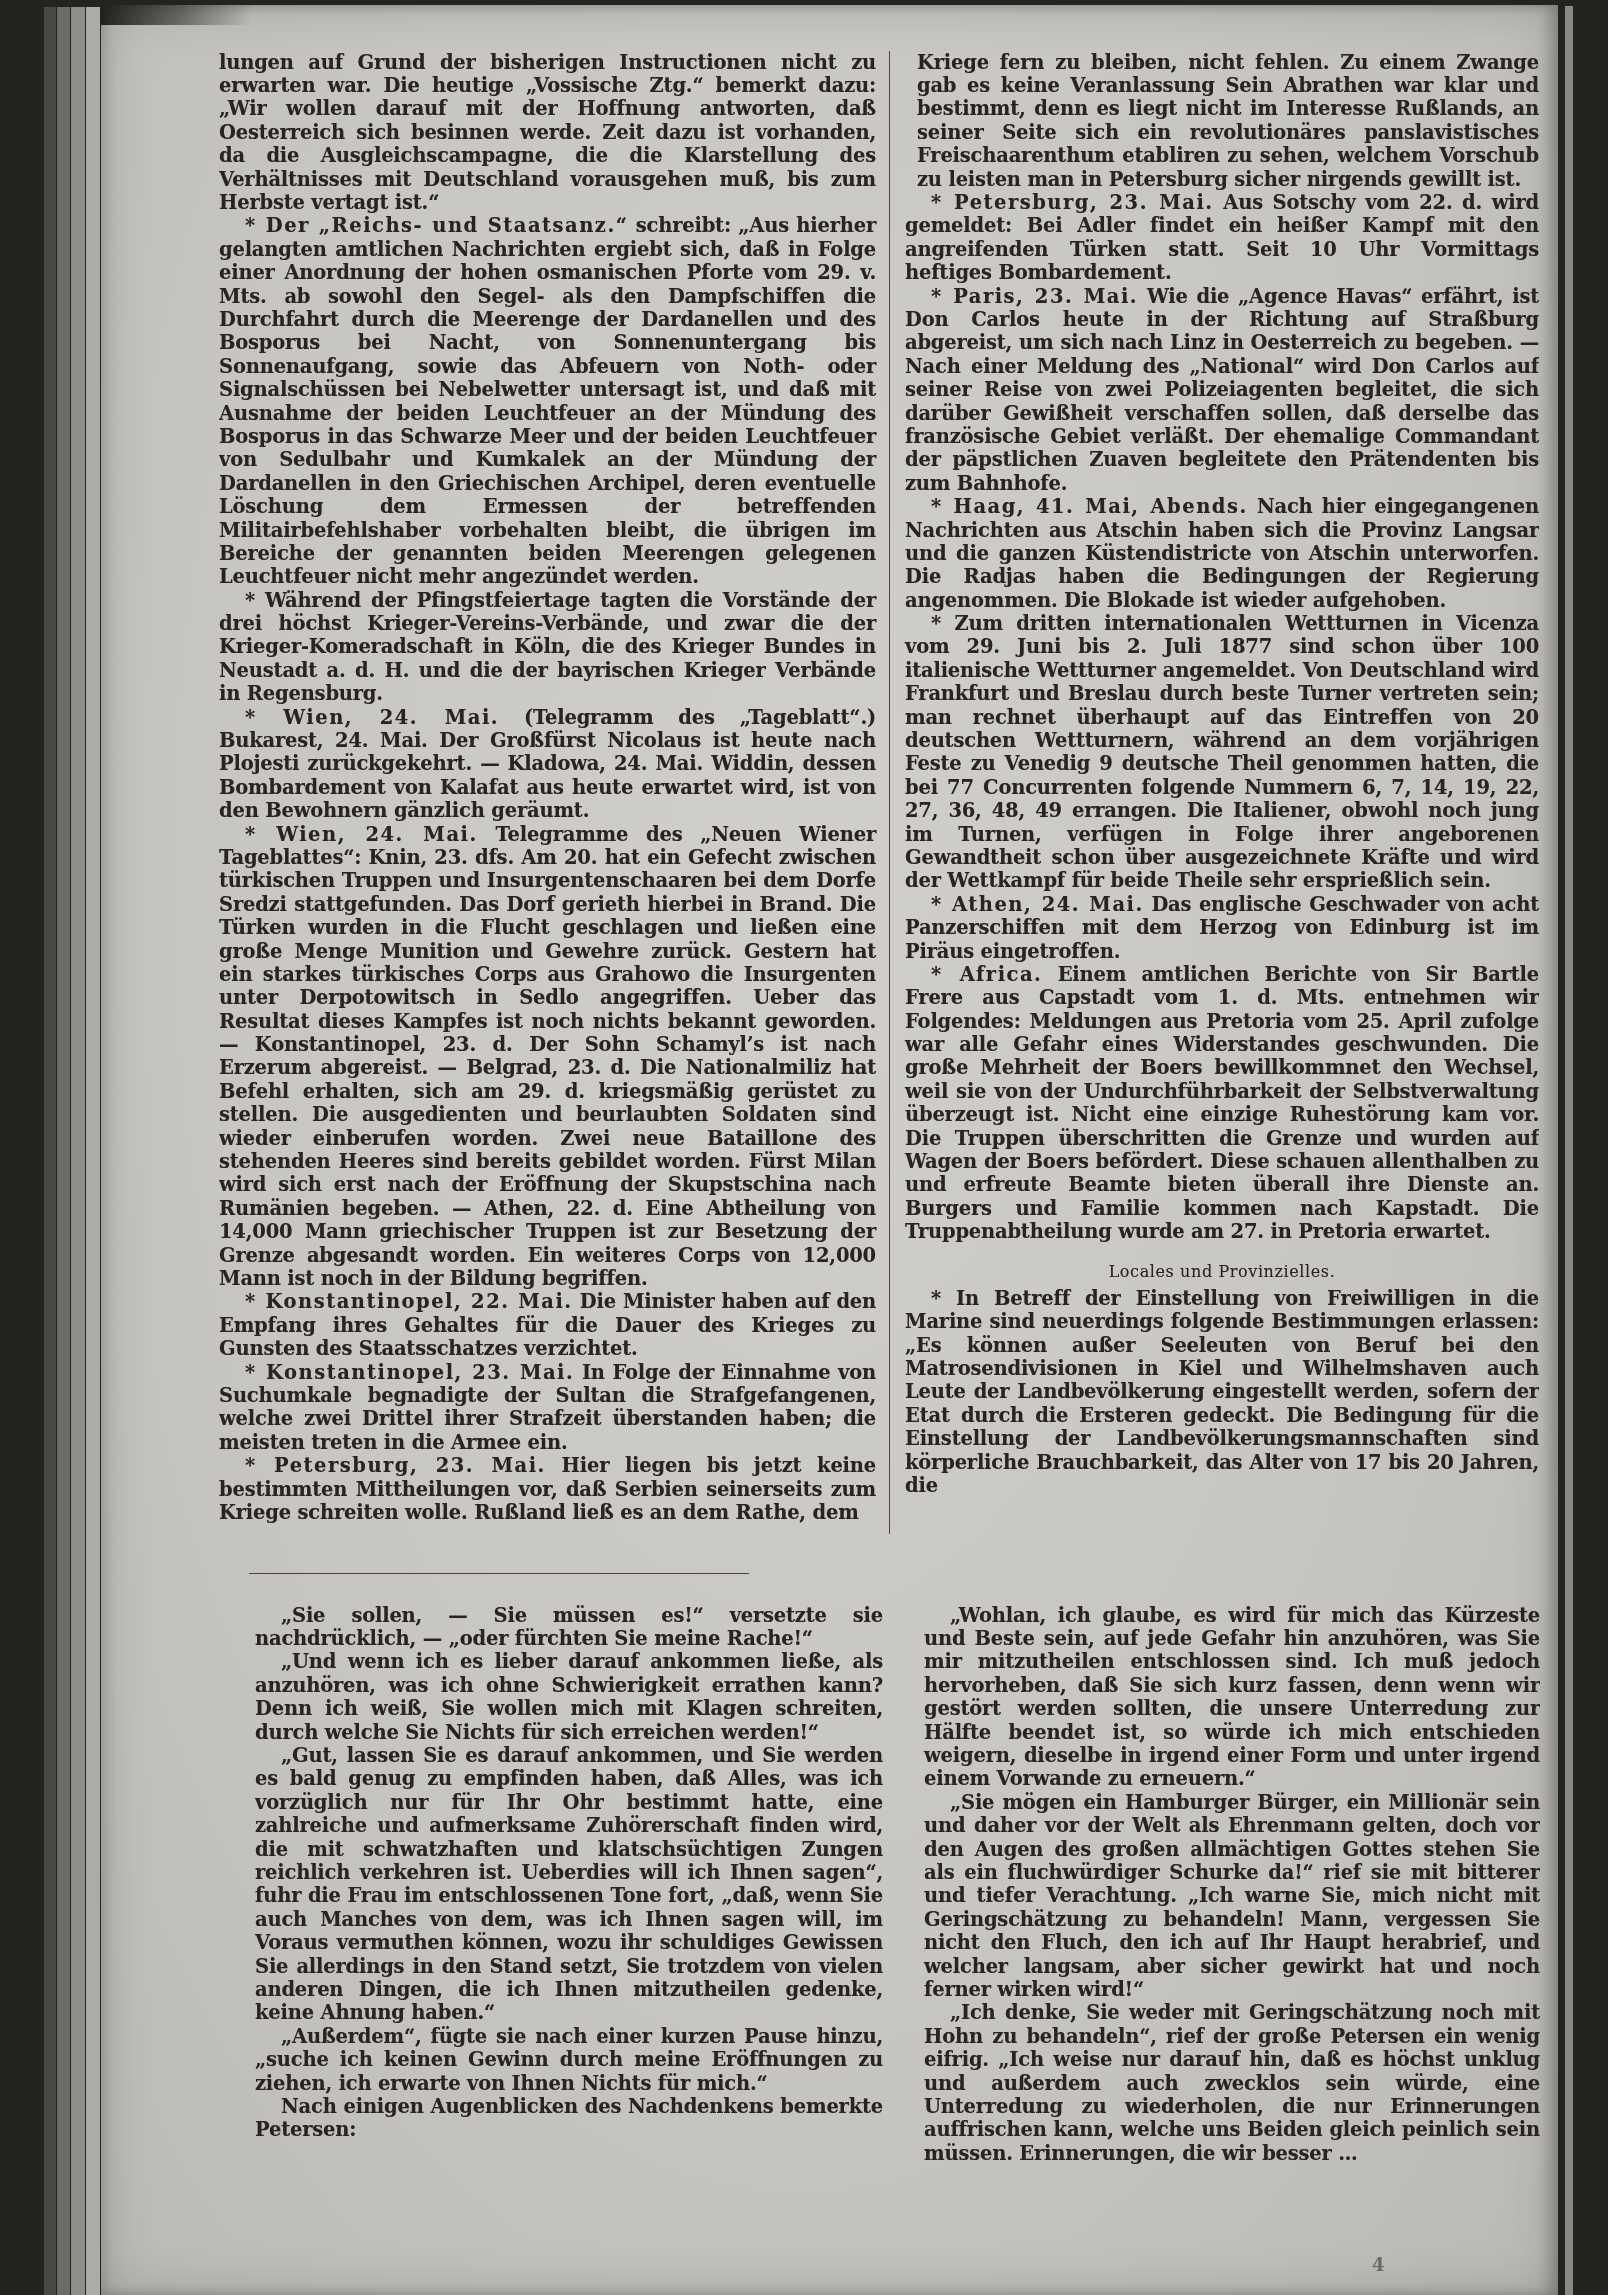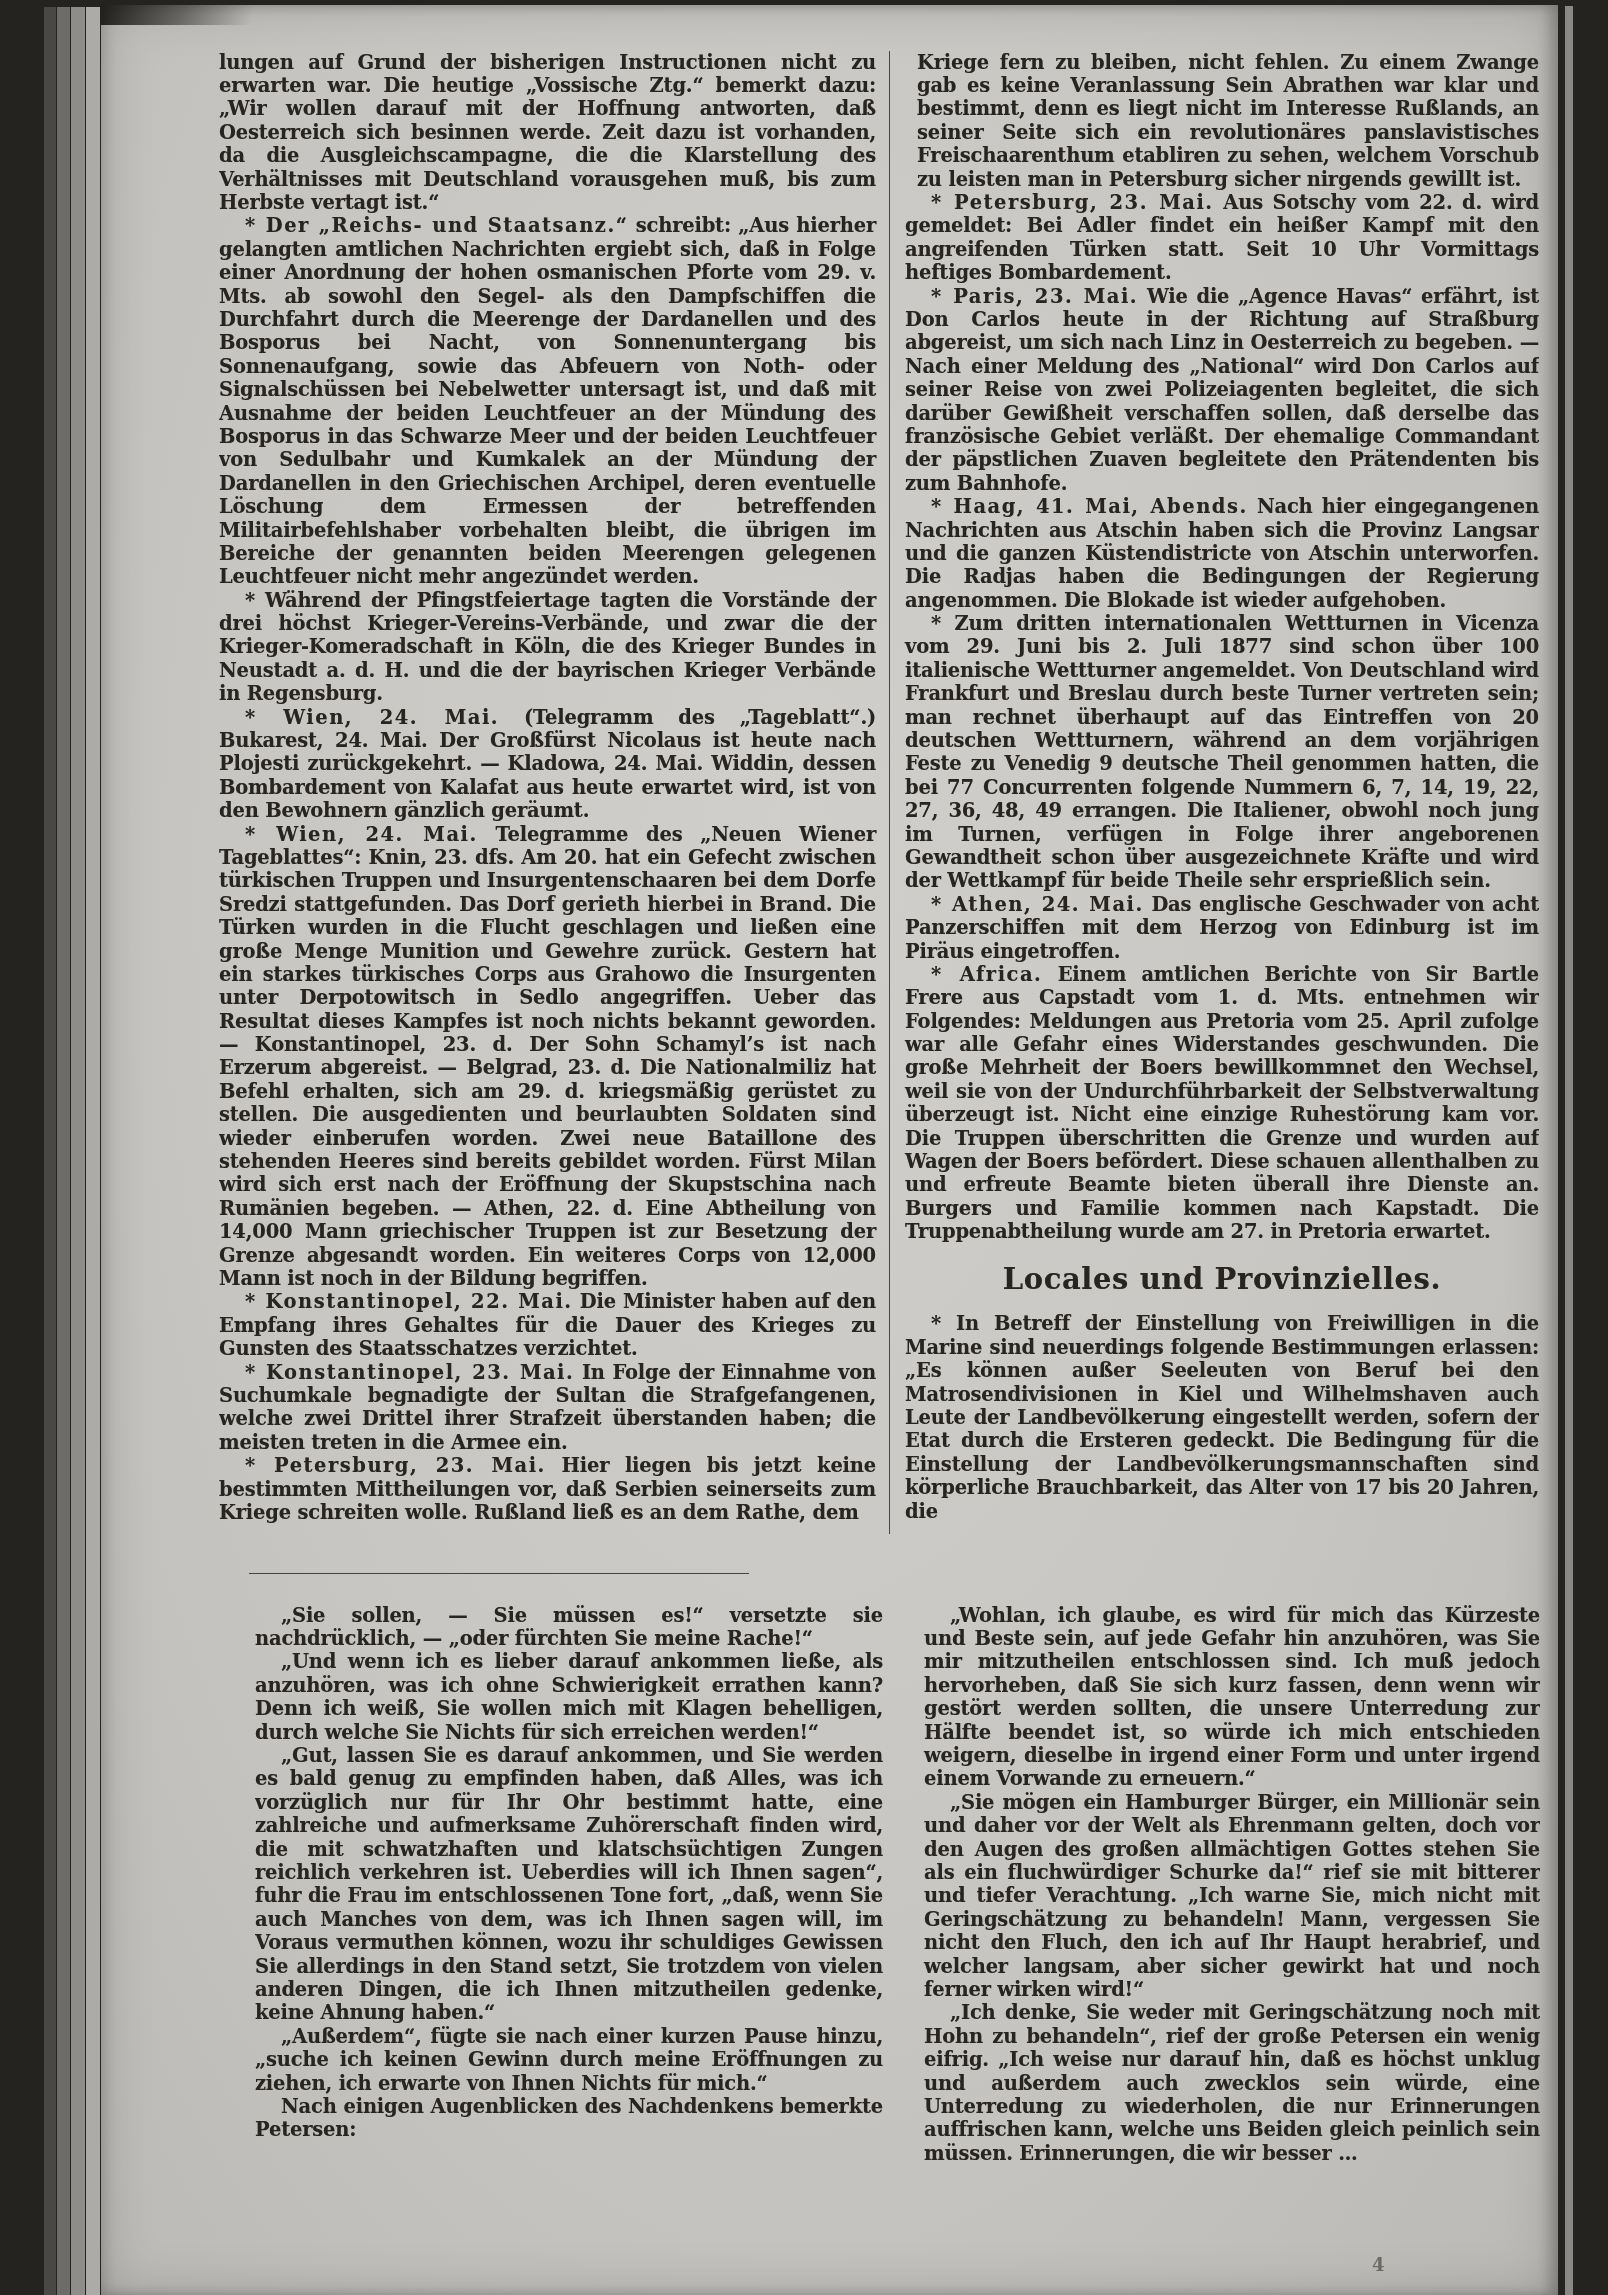--- a/index.html
+++ b/index.html
@@ -50,23 +50,23 @@
   .col p { margin: 0; text-indent: 26px; }
   .col-left { width: 657px; }
   .col-left > p:first-child { text-indent: 0; }
   .news-right-before > p:first-child { text-indent: 0; margin-left: 12px; }
   .col-rule {
     width: 0; border-left: 1.8px solid #49453e;
     margin-left: 13px; margin-right: 15px;
   }
   .col-right { width: 634px; }
   .section-header {
-    font-size: 29px; font-weight: bold;
+    font-size: 16px; font-weight: normal;
     text-align: center; letter-spacing: 0.6px;
-    margin: 18px 0 16px 0; text-indent: 0;
+    margin: 18px 0 6px 0; text-indent: 0;
   }
 
   
   .feuilleton-rule {
     position: absolute; left: 148px; top: 1568px;
     width: 500px; height: 0;
     border-top: 1.8px solid #46423c;
   }
 
   
@@ -130,21 +130,21 @@
             <p>* In Betreff der Einstellung von Freiwilligen in die Marine sind neuerdings folgende Bestimmungen erlassen: „Es können außer Seeleuten von Beruf bei den Matrosendivisionen in Kiel und Wilhelmshaven auch Leute der Landbevölkerung eingestellt werden, sofern der Etat durch die Ersteren gedeckt. Die Bedingung für die Einstellung der Landbevölkerungsmannschaften sind körperliche Brauchbarkeit, das Alter von 17 bis 20 Jahren, die</p>
           </div>
       </div>
     </div>
 
     <div class="feuilleton-rule"></div>
 
     <div class="feuilleton-columns">
       <div class="col feu-left">
           <p>„Sie sollen, — Sie müssen es!“ versetzte sie nachdrücklich, — „oder fürchten Sie meine Rache!“</p>
-          <p>„Und wenn ich es lieber darauf ankommen ließe, als anzuhören, was ich ohne Schwierigkeit errathen kann? Denn ich weiß, Sie wollen mich mit Klagen behelligen, durch welche Sie Nichts für sich erreichen werden!“</p>
+          <p>„Und wenn ich es lieber darauf ankommen ließe, als anzuhören, was ich ohne Schwierigkeit errathen kann? Denn ich weiß, Sie wollen mich mit Klagen schreiten, durch welche Sie Nichts für sich erreichen werden!“</p>
           <p>„Gut, lassen Sie es darauf ankommen, und Sie werden es bald genug zu empfinden haben, daß Alles, was ich vorzüglich nur für Ihr Ohr bestimmt hatte, eine zahlreiche und aufmerksame Zuhörerschaft finden wird, die mit schwatzhaften und klatschsüchtigen Zungen reichlich verkehren ist. Ueberdies will ich Ihnen sagen“, fuhr die Frau im entschlossenen Tone fort, „daß, wenn Sie auch Manches von dem, was ich Ihnen sagen will, im Voraus vermuthen können, wozu ihr schuldiges Gewissen Sie allerdings in den Stand setzt, Sie trotzdem von vielen anderen Dingen, die ich Ihnen mitzutheilen gedenke, keine Ahnung haben.“</p>
           <p>„Außerdem“, fügte sie nach einer kurzen Pause hinzu, „suche ich keinen Gewinn durch meine Eröffnungen zu ziehen, ich erwarte von Ihnen Nichts für mich.“</p>
           <p>Nach einigen Augenblicken des Nachdenkens bemerkte Petersen:</p>
         </div>
       <div class="feu-gap"></div>
       <div class="col feu-right">
           <p>„Wohlan, ich glaube, es wird für mich das Kürzeste und Beste sein, auf jede Gefahr hin anzuhören, was Sie mir mitzutheilen entschlossen sind. Ich muß jedoch hervorheben, daß Sie sich kurz fassen, denn wenn wir gestört werden sollten, die unsere Unterredung zur Hälfte beendet ist, so würde ich mich entschieden weigern, dieselbe in irgend einer Form und unter irgend einem Vorwande zu erneuern.“</p>
           <p>„Sie mögen ein Hamburger Bürger, ein Millionär sein und daher vor der Welt als Ehrenmann gelten, doch vor den Augen des großen allmächtigen Gottes stehen Sie als ein fluchwürdiger Schurke da!“ rief sie mit bitterer und tiefer Verachtung. „Ich warne Sie, mich nicht mit Geringschätzung zu behandeln! Mann, vergessen Sie nicht den Fluch, den ich auf Ihr Haupt herabrief, und welcher langsam, aber sicher gewirkt hat und noch ferner wirken wird!“</p>
           <p>„Ich denke, Sie weder mit Geringschätzung noch mit Hohn zu behandeln“, rief der große Petersen ein wenig eifrig. „Ich weise nur darauf hin, daß es höchst unklug und außerdem auch zwecklos sein würde, eine Unterredung zu wiederholen, die nur Erinnerungen auffrischen kann, welche uns Beiden gleich peinlich sein müssen. Erinnerungen, die wir besser …</p>
         </div>

